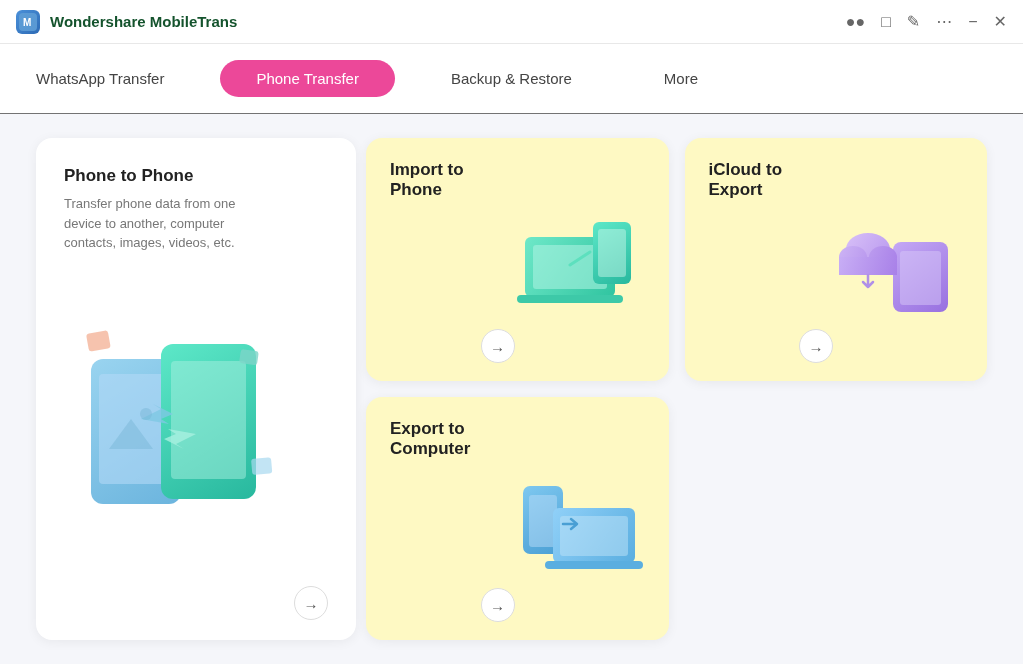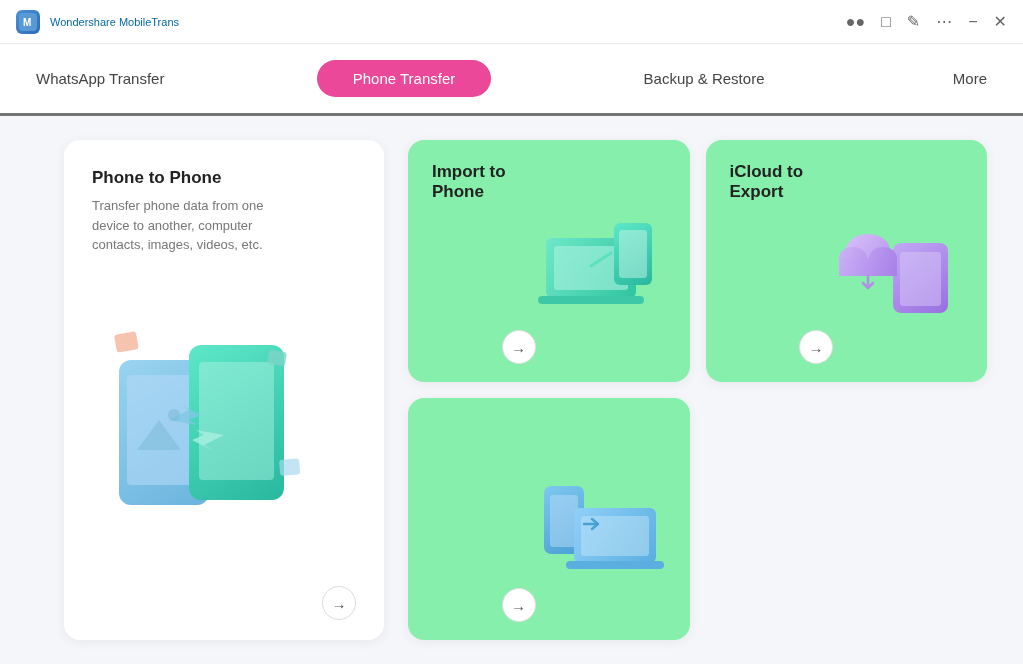--- a/index.html
+++ b/index.html
@@ -34,42 +34,42 @@
       border-radius: 6px;
       background: linear-gradient(135deg, #4a90d9, #2d6bb5);
       display: flex;
       align-items: center;
       justify-content: center;
       color: white;
       font-size: 13px;
       font-weight: bold;
     }
     .app-title {
-      font-size: 11px;
-      color: #0369a1;
-      font-weight: 400;
+      font-size: 15px;
+      color: #14532d;
+      font-weight: 700;
     }
     .titlebar-controls {
       display: flex;
       align-items: center;
       gap: 16px;
     }
     .titlebar-icon {
       color: #666;
       font-size: 16px;
       cursor: pointer;
     }
     
     .nav-area {
       background: #fff;
       padding: 16px 0 16px;
       display: flex;
-      justify-content: space-between;
-      gap: 4px;
-      border-bottom: 3px solid #737373;
+      justify-content: flex-start;
+      gap: 20px;
+      border-bottom: 1px solid #737373;
       flex-shrink: 0;
     }
     .nav-pill {
       padding: 10px 36px;
       border-radius: 30px;
       font-size: 15px;
       font-weight: 500;
       cursor: pointer;
       border: none;
       background: transparent;
@@ -107,21 +107,21 @@
       justify-content: center;
       margin: 10px 0;
     }
     .cards-right {
       flex: 1;
       display: flex;
       flex-direction: column;
       gap: 16px;
     }
     .card-small {
-      background: #86efac;
+      background: #fef9c3;
       border-radius: 16px;
       padding: 22px 24px 18px;
       flex: 1;
       display: flex;
       flex-direction: row;
       position: relative;
       overflow: hidden;
       box-shadow: 0 2px 12px rgba(0,0,0,0.06);
     }
     .card-text {
@@ -307,20 +307,21 @@
               <stop offset="0%" stop-color="#c8aef5"></stop>
               <stop offset="100%" stop-color="#a880e8"></stop>
             </linearGradient>
           </defs>
         </svg>
       </div>
     </div>
 
   <div class="card-small">
     <div class="card-text">
+      <h2 class="card-title">Export to Computer</h2>
       <div class="arrow-btn">→</div>
     </div>
     <div class="card-illustration">
       <svg width="130" height="110" viewBox="0 0 130 110" fill="none" xmlns="http://www.w3.org/2000/svg">
 
         <rect x="8" y="20" width="40" height="68" rx="7" fill="url(#phoneBlue2)"></rect>
         <rect x="14" y="29" width="28" height="52" rx="3" fill="#b8dcf8" opacity="0.5"></rect>
 
         <rect x="38" y="42" width="82" height="55" rx="6" fill="url(#laptopBlue)"></rect>
         <rect x="45" y="50" width="68" height="40" rx="3" fill="#c0e4f8" opacity="0.5"></rect>
@@ -344,23 +345,22 @@
     </div>
 
 </div>
 
 <style>
   
   .main-content {
     display: grid;
     grid-template-columns: 320px 1fr 1fr;
     grid-template-rows: 1fr;
-    gap: 24px;
+    gap: 10px;
     padding: 24px 36px;
-    margin-left: 28px;
   }
   .card-large {
     grid-column: 1;
     grid-row: 1;
   }
   .cards-right {
     grid-column: 2 / 4;
     display: grid;
     grid-template-columns: 1fr 1fr;
     grid-template-rows: 1fr 1fr;

